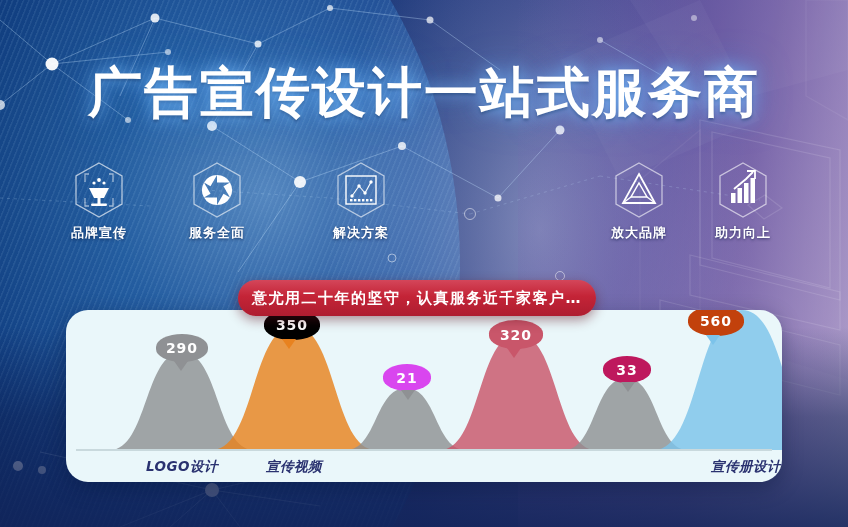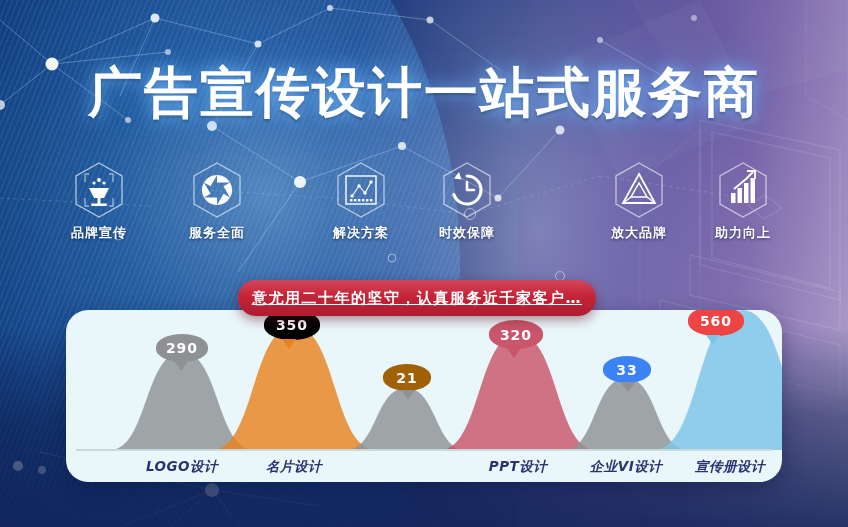--- a/index.html
+++ b/index.html
@@ -102,21 +102,20 @@
   
   .banner{
     position:absolute;left:238px;top:280px;width:358px;height:36px;
     border-radius:18px;
     background:linear-gradient(180deg,#d4465a 0%, #c42437 45%, #ae1d30 100%);
     box-shadow:0 4px 12px rgba(90,10,25,.45);
     display:flex;align-items:center;justify-content:center;
     color:#ffffff;font-size:15px;font-weight:bold;letter-spacing:1.5px;
     font-family:"DejaVu Sans","Liberation Sans",sans-serif;
     white-space:nowrap;
-    text-decoration:underline;
   }
 </style>
 </head>
 <body>
 
 <div class="stage">
 
   <div class="bg-base"></div>
   <div class="bg-globe"></div>
   <div class="bg-globe-tex"></div>
@@ -262,31 +261,20 @@
             <rect x="25" y="39" width="2.4" height="2.4"></rect>
               <rect x="29" y="39" width="2.4" height="2.4"></rect>
             <rect x="33" y="39" width="2.4" height="2.4"></rect>
               <rect x="37" y="39" width="2.4" height="2.4"></rect>
           </g>
         </svg>
       </div>
       <div class="icon-label">解决方案</div>
     </div>
 
-    <div class="icon-item" style="left:424px;top:0;">
-      <div class="hexwrap">
-        <svg width="56" height="60" viewBox="0 0 56 60">
-          <polygon points="28,3 51,16 51,44 28,57 5,44 5,16" fill="none" stroke="rgba(255,255,255,.6)" stroke-width="1.3"></polygon>
-          <path d="M28 16 a14 14 0 1 1 -13.2 18.5" fill="none" stroke="#ffffff" stroke-width="3" stroke-linecap="round"></path>
-          <path d="M20 12 L15 18.5 L22.5 19.5 Z" fill="#ffffff"></path>
-          <path d="M28 22 V30 H35" fill="none" stroke="#ffffff" stroke-width="2.6" stroke-linecap="round" stroke-linejoin="round"></path>
-        </svg>
-      </div>
-      <div class="icon-label">时效保障</div>
-    </div>
 
     <div class="icon-item" style="left:596px;top:0;">
       <div class="hexwrap">
         <svg width="56" height="60" viewBox="0 0 56 60">
           <polygon points="28,3 51,16 51,44 28,57 5,44 5,16" fill="none" stroke="rgba(255,255,255,.6)" stroke-width="1.3"></polygon>
           <polygon points="28,14 44,43 12,43" fill="none" stroke="#ffffff" stroke-width="1.8"></polygon>
           <polygon points="28,23 36,37 20,37" fill="none" stroke="#ffffff" stroke-width="1.5"></polygon>
           <line x1="12" y1="43" x2="44" y2="43" stroke="#ffffff" stroke-width="2"></line>
           <line x1="20" y1="37" x2="12" y2="43" stroke="#ffffff" stroke-width="1.3"></line>
           <line x1="36" y1="37" x2="44" y2="43" stroke="#ffffff" stroke-width="1.3"></line>
@@ -321,30 +309,28 @@
           <path d="M146 140 C 188.64 140 185.36 16 228 16 C 270.64 16 267.36 140 310 140 Z" fill="#e8821f" fill-opacity="0.82"></path>
           <path d="M280 140 C 311.2 140 308.8 78 340 78 C 371.2 78 368.8 140 400 140 Z" fill="#8f9194" fill-opacity="0.82"></path>
           <path d="M374 140 C 414.56 140 411.44 24 452 24 C 492.56 24 489.44 140 530 140 Z" fill="#c9566a" fill-opacity="0.82"></path>
           <path d="M498 140 C 530.24 140 527.76 68 560 68 C 592.24 68 589.76 140 622 140 Z" fill="#8f9194" fill-opacity="0.82"></path>
           <path d="M588 140 C 633.76 140 630.24 0 676 0 C 721.76 0 718.24 140 764 140 Z" fill="#7cc3ea" fill-opacity="0.82"></path>
         </svg>
     </div>
     <div class="axis-line"></div>
     <div class="labels-row" id="labels-row">
         <div class="cat-label" style="left: 56px; width: 120px;">LOGO设计</div>
-        <div class="cat-label" style="left: 168px; width: 120px;">名片设计</div>
-        <div class="cat-label" style="left: 392px; width: 120px;">PPT设计</div>
-        <div class="cat-label" style="left: 500px; width: 120px;">企业VI设计</div>
-        <div class="cat-label" style="left: 604px; width: 120px;">宣传册设计</div>
+        <div class="cat-label" style="left: 168px; width: 120px;">宣传视频</div>
+        <div class="cat-label" style="left: 620px; width: 120px;">宣传册设计</div>
       </div>
     <div id="bubbles">
         <div class="bubble" style="left: 90px; top: 24px; width: 52px; height: 28px; background: rgb(143, 145, 148); text-align: right;">290<span class="tail" style="border-top: 10px solid rgb(143, 145, 148);"></span></div>
         <div class="bubble" style="left: 198px; top: 0px; width: 56px; height: 30px; background: #000000;">350<span class="tail" style="border-top: 10px solid rgb(232, 130, 31);"></span></div>
-        <div class="bubble" style="left: 317px; top: 54px; width: 48px; height: 27px; background: #a16207;">21<span class="tail" style="border-top: 10px solid rgb(143, 145, 148);"></span></div>
+        <div class="bubble" style="left: 317px; top: 54px; width: 48px; height: 27px; background: #d946ef;">21<span class="tail" style="border-top: 10px solid rgb(143, 145, 148);"></span></div>
         <div class="bubble" style="left: 423px; top: 10px; width: 54px; height: 29px; background: rgb(201, 86, 106);">320<span class="tail" style="border-top: 10px solid rgb(201, 86, 106);"></span></div>
-        <div class="bubble" style="left: 537px; top: 46px; width: 48px; height: 27px; background: #3b82f6;">33<span class="tail" style="border-top: 10px solid rgb(143, 145, 148);"></span></div>
-        <div class="bubble" style="left: 622px; top: -4px; width: 56px; height: 30px; background: #ef4444;">560<span class="tail" style="border-top: 10px solid rgb(124, 195, 234);"></span></div>
+        <div class="bubble" style="left: 537px; top: 46px; width: 48px; height: 27px; background: #be185d;">33<span class="tail" style="border-top: 10px solid rgb(143, 145, 148);"></span></div>
+        <div class="bubble" style="left: 622px; top: -4px; width: 56px; height: 30px; background: #c2410c;">560<span class="tail" style="border-top: 10px solid rgb(124, 195, 234);"></span></div>
       </div>
   </div>
 
   <div class="banner">意尤用二十年的坚守，认真服务近千家客户…</div>
 
 </div>
 
 </body></html>

